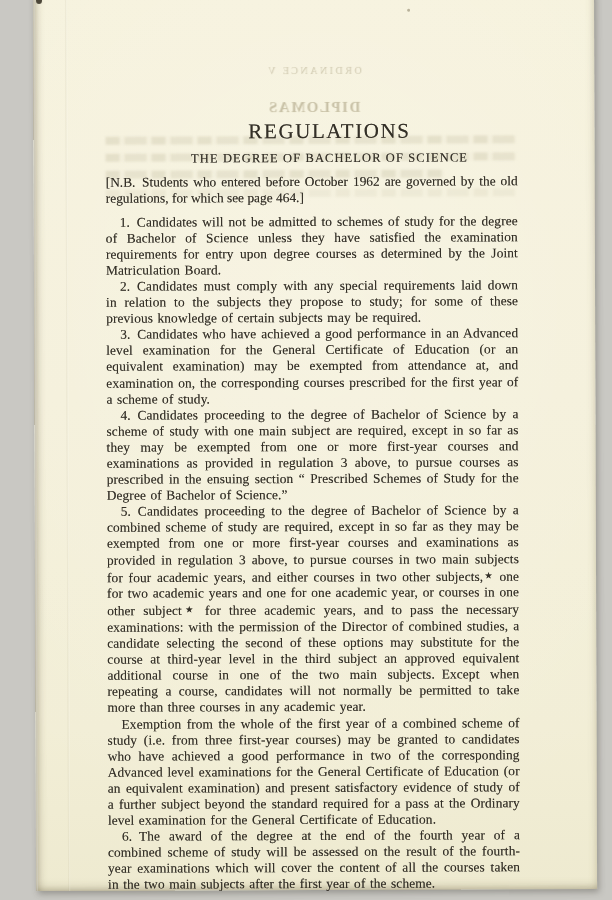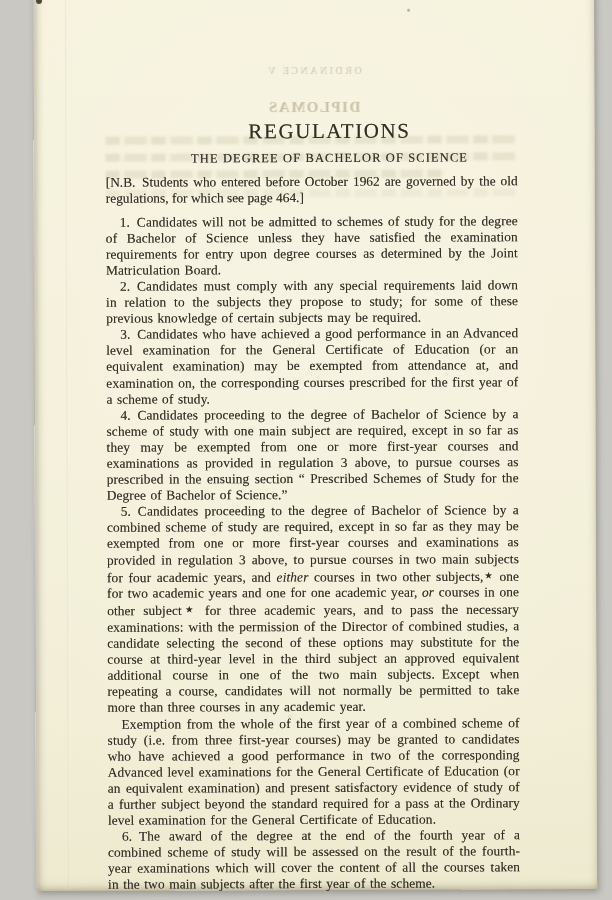--- a/index.html
+++ b/index.html
@@ -80,21 +80,21 @@
   }
   .nb-note{
     font-size:13.4px; line-height:15.8px; text-align:justify;
     margin-bottom:8px;
   }
   .body-copy p{
     font-size:13.4px; line-height:16.1px;
     text-align:justify; word-spacing:1px; letter-spacing:0.1px;
   }
   .body-copy p.indent{text-indent:14px;}
-  .it{font-style:italic;}
+  .it{}
   .star{font-size:9px; vertical-align:2.5px;}
 </style>
 </head>
 <body>
 
 <div class="scan-backdrop">
   <div class="page">
 
     <div class="bleed">
       <div class="bleed-head">ORDINANCE V</div>

